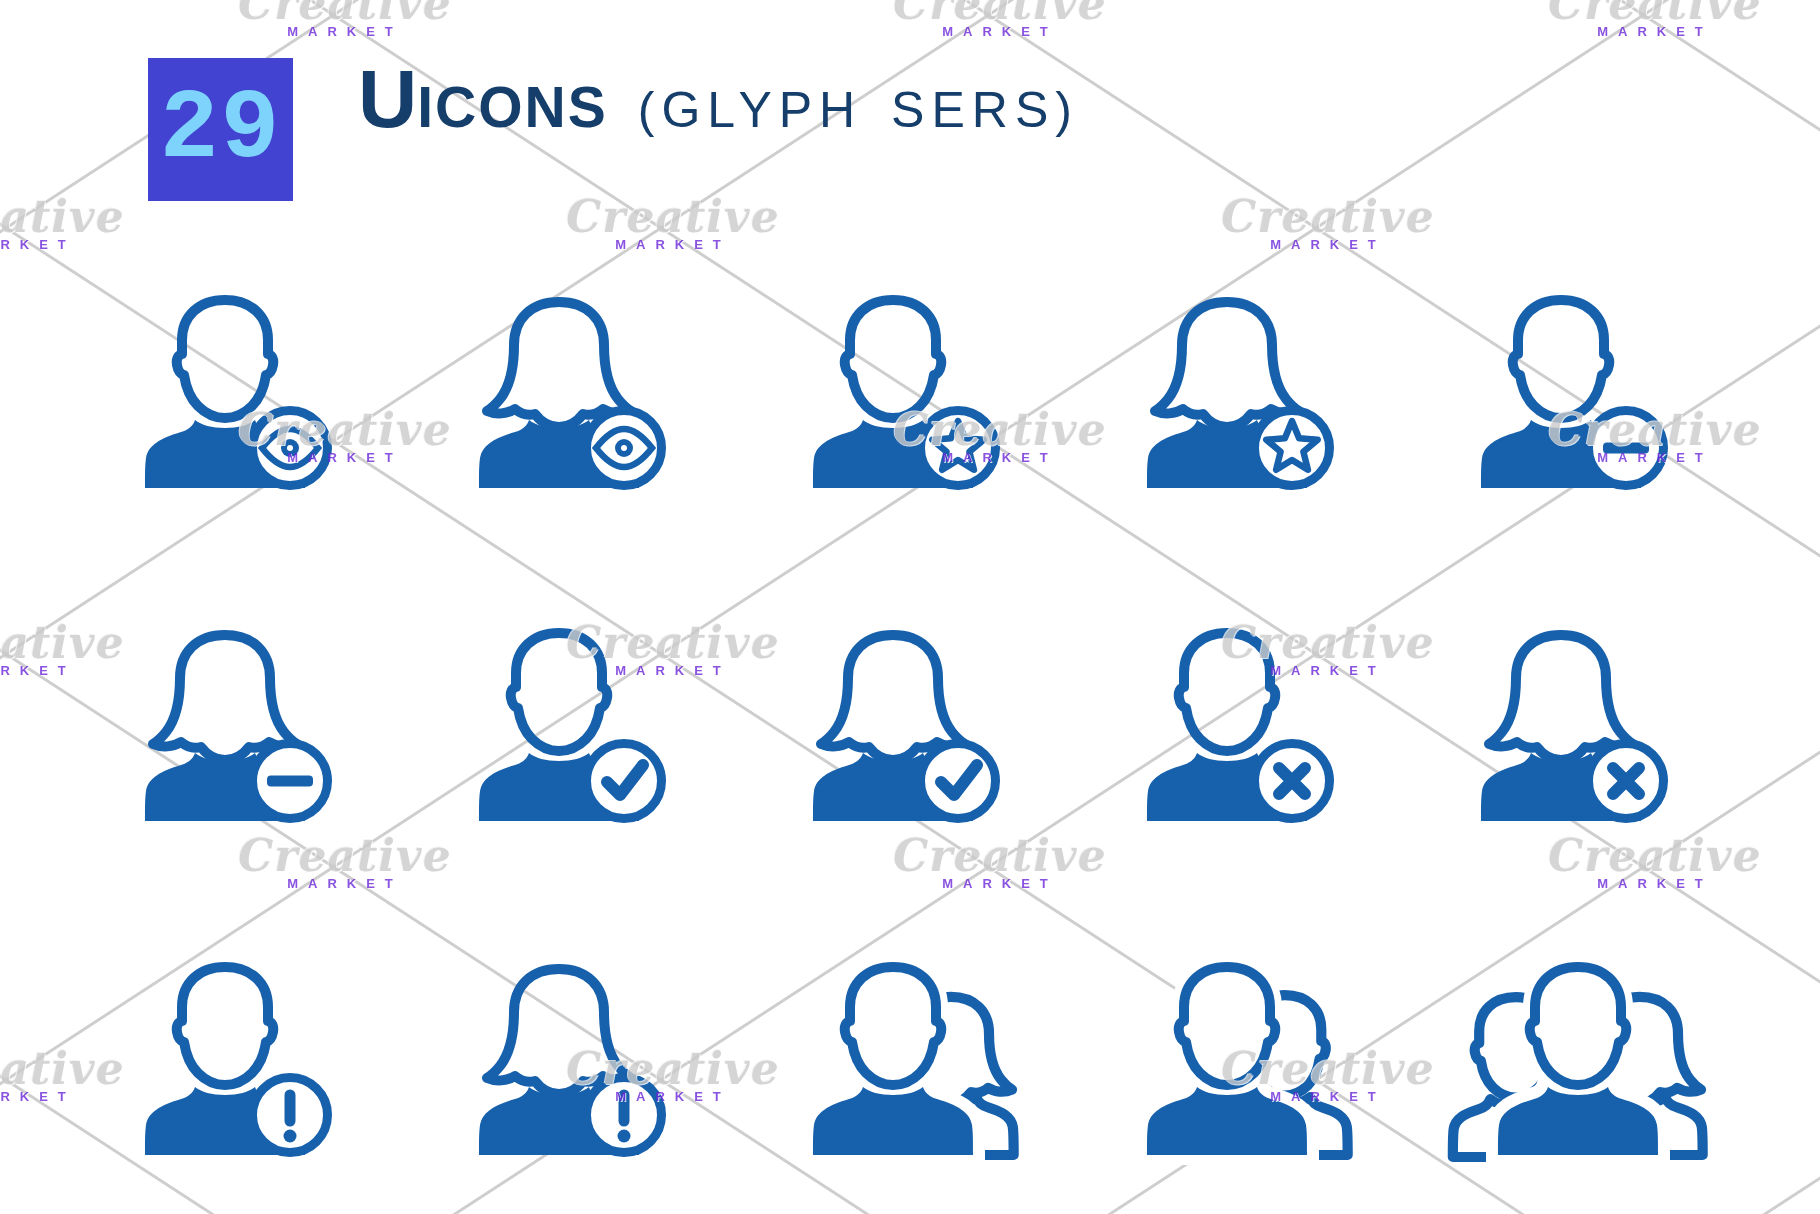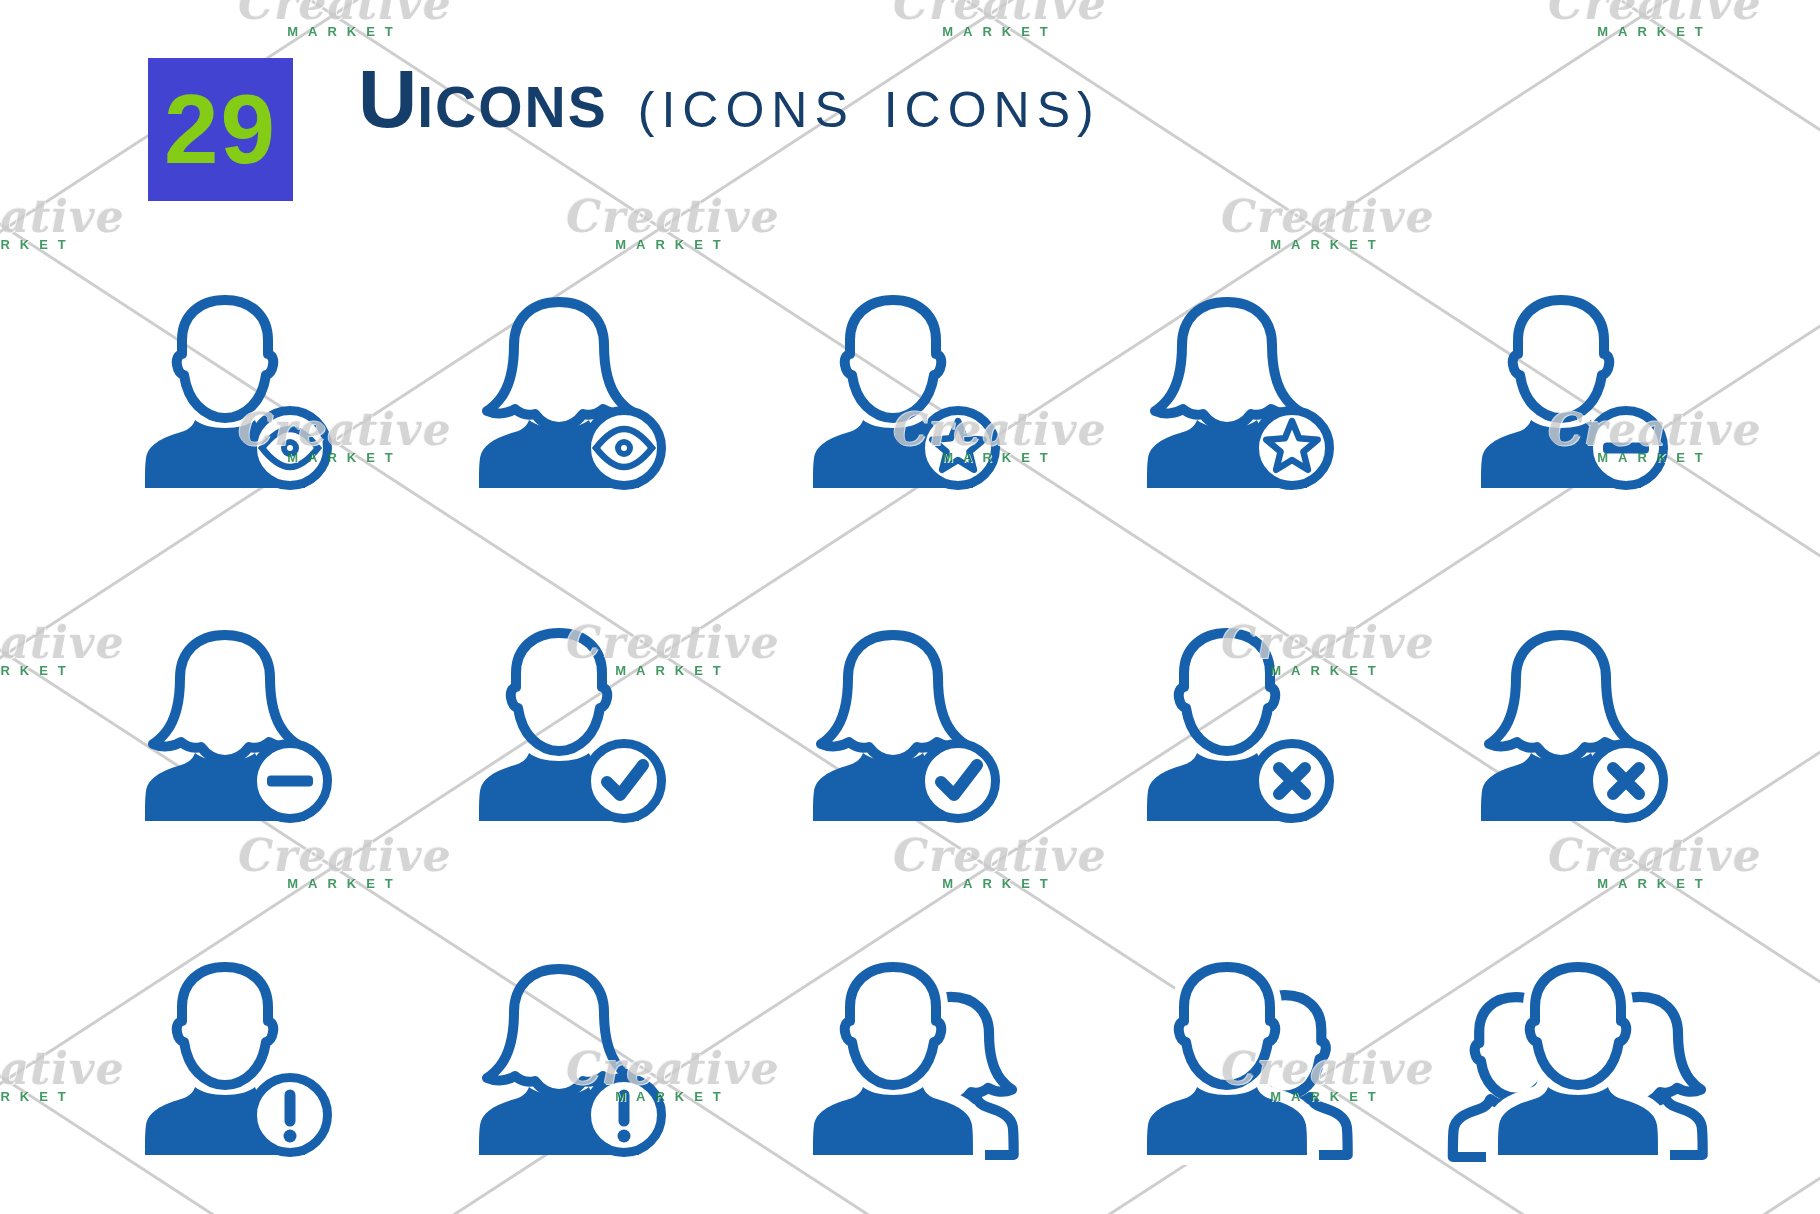--- a/index.html
+++ b/index.html
@@ -7,34 +7,34 @@
           font-family:"Liberation Sans",sans-serif;}
   
   .wm-lines{position:absolute;left:0;top:0;z-index:1;pointer-events:none;}
   
   .icon-layer{position:absolute;left:0;top:0;width:100%;height:100%;z-index:2;}
   .icon-cell{position:absolute;}
   
   .header{position:absolute;left:0;top:0;z-index:3;}
   .count-square{position:absolute;left:148px;top:58px;width:145px;height:143px;
                 background:#4343d1;display:flex;align-items:center;justify-content:center;}
-  .count-square span{color:#84cc16;font-size:98px;font-weight:bold;letter-spacing:2px;
-                     font-family:Liberation Sans, sans-serif;}
+  .count-square span{color:#7dd3fc;font-size:98px;font-weight:bold;letter-spacing:2px;
+                     font-family:Liberation Mono, monospace;}
   .title{position:absolute;left:358px;top:52px;margin:0;white-space:nowrap;color:#163e6b;}
   .t-initial{font-size:82px;font-weight:bold;vertical-align:baseline;}
   .t-rest{font-size:57px;font-weight:bold;letter-spacing:2px;}
   .t-sub{font-size:50px;font-weight:normal;letter-spacing:7px;word-spacing:8px;margin-left:30px;}
   
   .wm-layer{position:absolute;left:12px;top:0;width:100%;height:100%;z-index:5;pointer-events:none;}
   .wm{position:absolute;width:240px;text-align:center;opacity:.8;}
   .wm-1{font-family:"DejaVu Serif",serif;font-style:italic;font-weight:bold;font-size:44px;
         line-height:46px;color:#cbcbcb;letter-spacing:1px;
         text-shadow:1px 1px 0 #ffffff,-1px -1px 0 #f2f2f2;}
   .wm-2{font-family:"Liberation Sans",sans-serif;font-size:13px;font-weight:bold;
-        letter-spacing:10px;color:#15803d;margin-top:-3px;text-shadow:1px 1px 0 #fff;}
+        letter-spacing:10px;color:#6d28d9;margin-top:-3px;text-shadow:1px 1px 0 #fff;}
   .defs-holder{position:absolute;width:0;height:0;overflow:hidden;}
 </style>
 </head>
 <body>
 
 <div class="canvas">
 
   <svg class="wm-lines" width="1820" height="1214" viewBox="0 0 1820 1214">
     <defs>
       <pattern id="xlines" x="6" y="228" width="655" height="426" patternUnits="userSpaceOnUse">
@@ -185,21 +185,21 @@
             <use href="#p-body" fill="#1660AC"></use>
             <use href="#p-head" fill="#fff" stroke="#1660AC" stroke-width="10" stroke-linejoin="round"></use>
           </g>
         </svg></div>
     </div>
 
   <div class="header">
     <div class="count-square">
       <span>29</span>
     </div>
-    <h1 class="title"><span class="t-initial">U</span><span class="t-rest">ICONS</span><span class="t-sub">(ICONS ICONS)</span></h1>
+    <h1 class="title"><span class="t-initial">U</span><span class="t-rest">ICONS</span><span class="t-sub">(GLYPH SERS)</span></h1>
   </div>
 
   <div class="wm-layer">
       <div class="wm" style="left: 213px; top: -19px;">
         <div class="wm-1">Creative</div>
         <div class="wm-2">MARKET</div>
       </div>
       <div class="wm" style="left: 868px; top: -19px;">
         <div class="wm-1">Creative</div>
         <div class="wm-2">MARKET</div>

